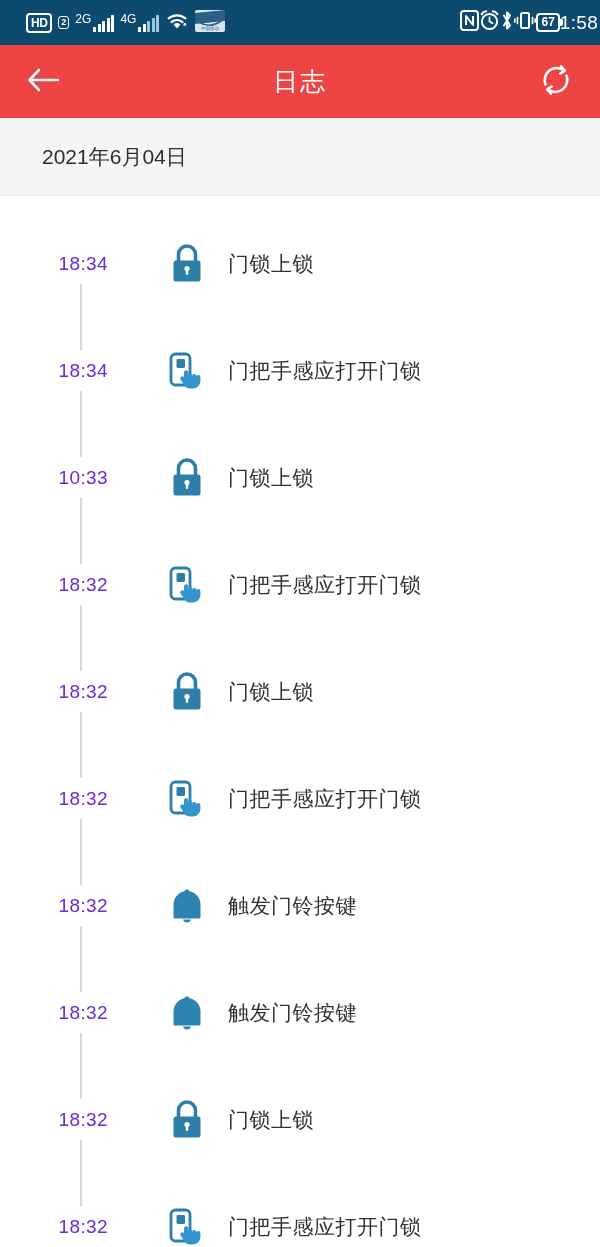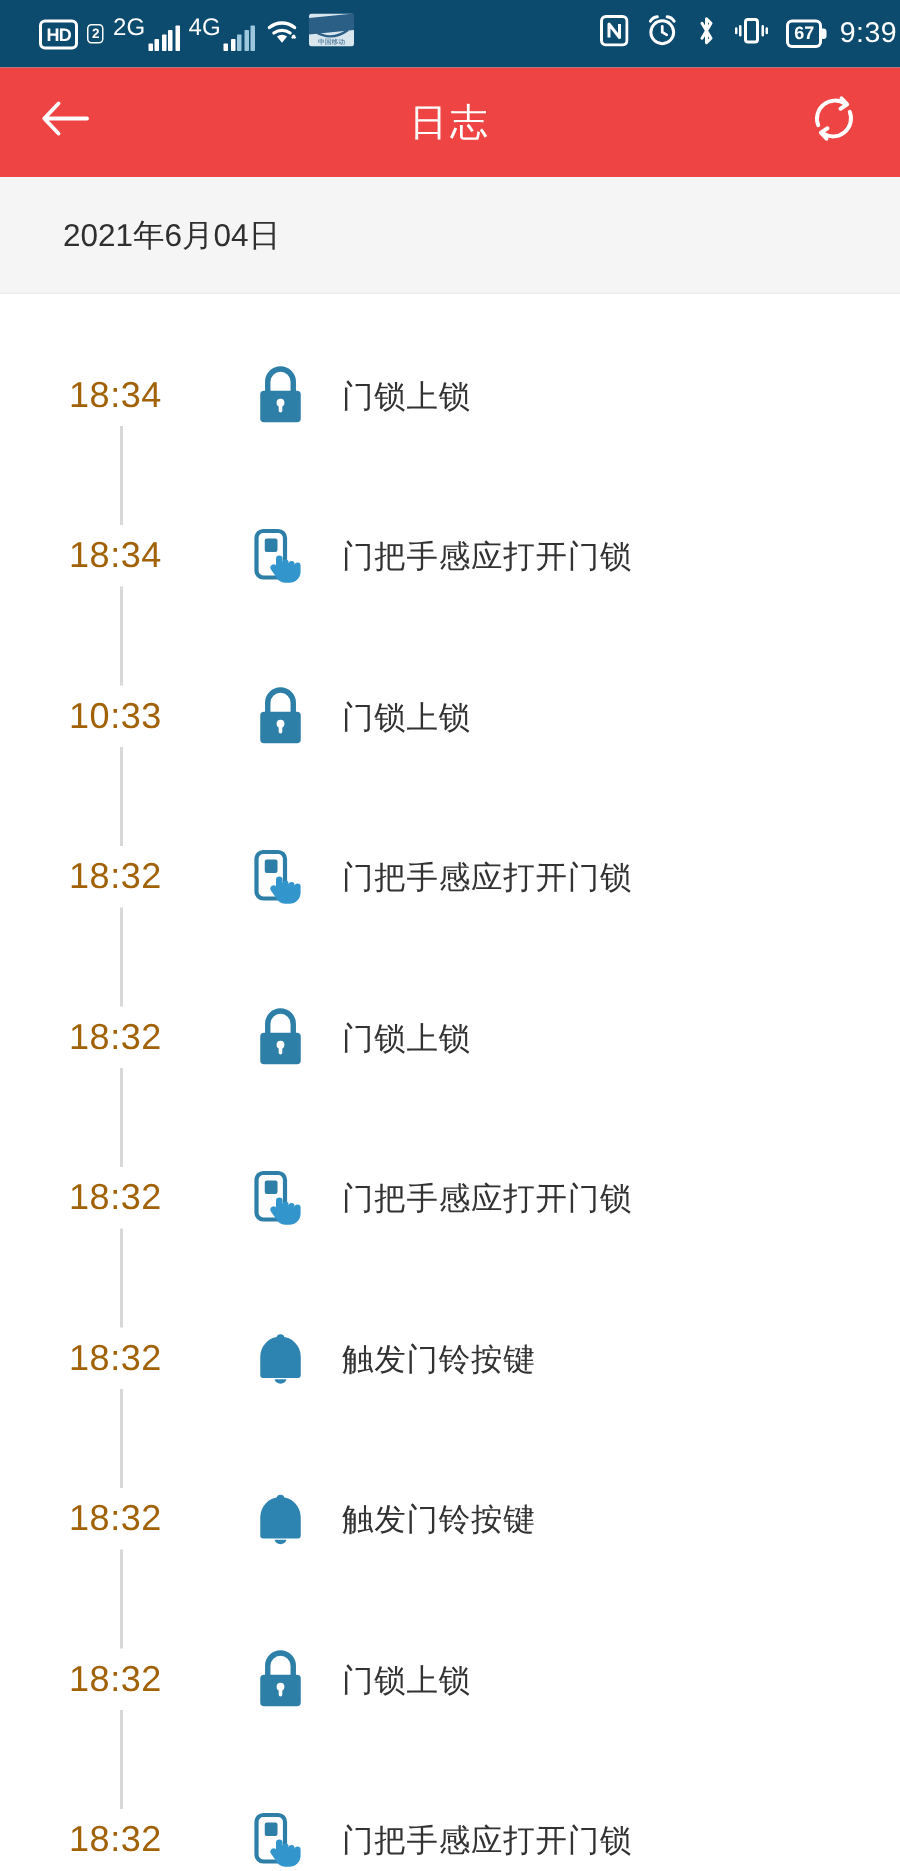--- a/index.html
+++ b/index.html
@@ -12,31 +12,31 @@
   .phone { position:relative; width:600px; height:1247px; background:#fff; }
 
   
   .statusbar {
     height:45px; background:#0c4a6e; color:#fff;
     display:flex; align-items:center; justify-content:space-between;
     padding:0 2px 0 26px;
   }
   .sb-left, .sb-right { display:flex; align-items:center; }
   .sb-left { gap:6px; }
-  .sb-right { gap:12px; }
+  .sb-right { }
   .hd-box {
     border:2px solid #fff; border-radius:4px; font-size:12px; font-weight:bold;
     line-height:1; padding:2px 3px; letter-spacing:-0.5px;
   }
   .sim-box {
     border:1.5px solid #fff; border-radius:3px; font-size:9px; font-weight:bold;
     line-height:1; padding:1px 2px;
   }
   .net-group { display:flex; align-items:flex-end; gap:2px; }
-  .net-label { font-size:16px; line-height:1; margin-bottom:7px; }
+  .net-label { font-size:12px; line-height:1; margin-bottom:7px; }
   .bars { display:flex; align-items:flex-end; gap:1.5px; height:16px; }
   .bars i { width:3px; background:#fff; display:block; border-radius:0.5px; }
   .bars i:nth-child(1){height:5px;} .bars i:nth-child(2){height:8px;}
   .bars i:nth-child(3){height:11px;} .bars i:nth-child(4){height:14px;}
   .bars i:nth-child(5){height:17px;}
   .bars.dim i { background:#9dc7dc; }
   .bars.dim i:nth-child(1){background:#fff;} .bars.dim i:nth-child(2){background:#fff;}
   .sb-time { font-size:19px; letter-spacing:0.3px; }
   .batt {
     border:2px solid #fff; border-radius:4px; padding:0 3px; font-size:12px;
@@ -62,21 +62,21 @@
   .date-band {
     height:78px; background:#f5f5f5; display:flex; align-items:center;
     padding-left:42px; border-bottom:1px solid #ededed;
   }
   .date-band span { font-size:21px; color:#2f2f2f; }
 
   
   .log-list { position:relative; padding-top:14px; }
   .log-row { position:relative; height:107px; display:flex; align-items:center; }
   .log-time {
-    width:108px; text-align:right; font-size:24px; color:#a16207;
+    width:108px; text-align:right; font-size:19px; color:#6d28d9;
     letter-spacing:0.4px; flex:none;
   }
   .connector {
     position:absolute; left:80px; top:74px; width:1.5px; height:66px;
     background:#d8d8d8;
   }
   .log-icon {
     width:54px; margin-left:52px; display:flex; align-items:center;
     justify-content:center; flex:none;
   }
@@ -150,21 +150,21 @@
         </svg>
       </span>
       <span>
         <svg width="22" height="21" viewBox="0 0 22 21">
           <rect x="7" y="3" width="8" height="15" rx="1.6" stroke="#fff" stroke-width="2" fill="none"></rect>
           <path d="M3.5 7.5 L3.5 13.5 M0.8 9 L0.8 12" stroke="#fff" stroke-width="1.7" stroke-linecap="round"></path>
           <path d="M18.5 7.5 L18.5 13.5 M21.2 9 L21.2 12" stroke="#fff" stroke-width="1.7" stroke-linecap="round"></path>
         </svg>
       </span>
       <span class="batt">67</span>
-      <span class="sb-time">9:39</span>
+      <span class="sb-time">1:58</span>
     </div>
   </div>
 
   <div class="appbar">
     <div class="icon-btn">
       <span>
         <svg width="34" height="28" viewBox="0 0 34 28">
           <path d="M31 14 L3 14 M12 4 L2.5 14 L12 24" stroke="#fff" stroke-width="2.6" fill="none" stroke-linecap="round" stroke-linejoin="round"></path>
         </svg>
       </span>

